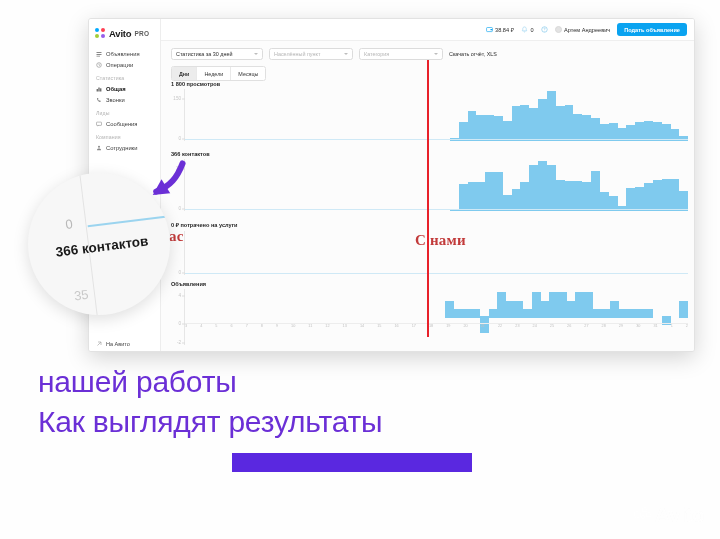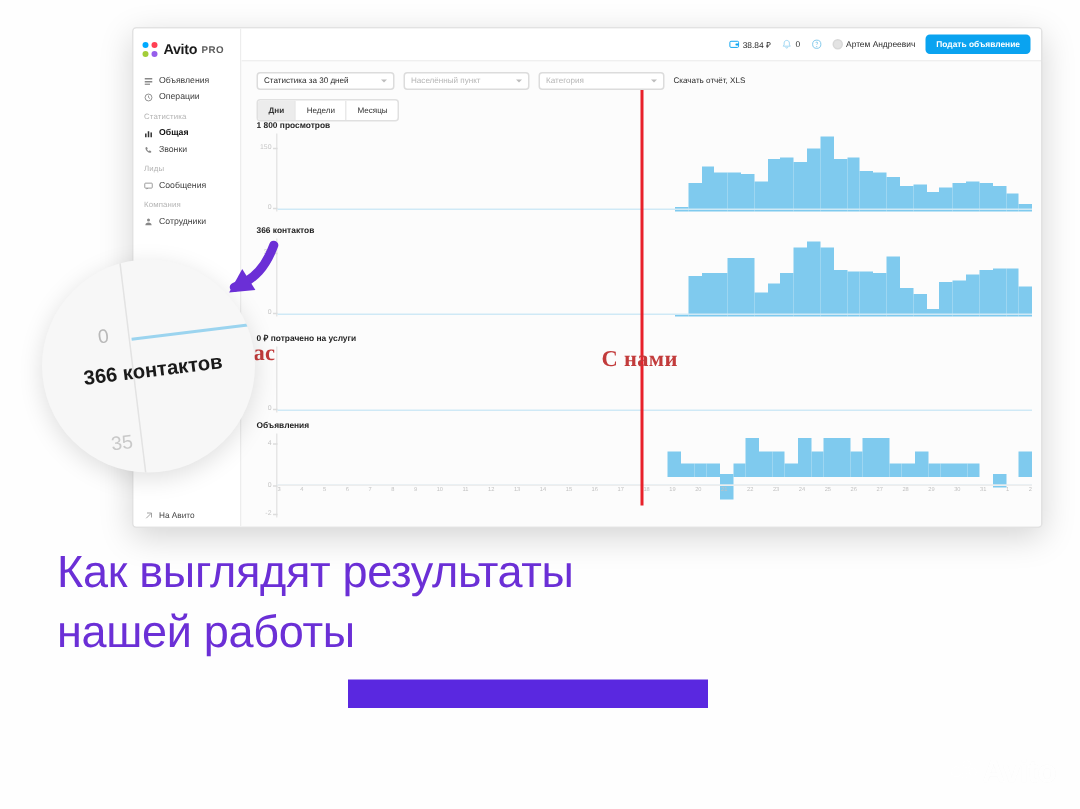--- a/index.html
+++ b/index.html
@@ -107,21 +107,21 @@
   
   .divider { position: absolute; top: 41px; bottom: 14px; left: 266px; width: 1.6px; background: #e8212a; z-index: 6; }
 
   
   .ov-label {
     position: absolute; z-index: 7;
     font-family: "Liberation Serif", serif; font-weight: 700;
     color: #c23b3b; font-size: 15px; letter-spacing: .2px;
   }
   .ov-bez { left: 133px; top: 228px; }
-  .ov-snami { left: 401px; top: 232px; }
+  .ov-snami { left: 415px; top: 232px; }
 
   
   .mag {
     position: absolute; left: 28px; top: 173px; width: 142px; height: 142px;
     border-radius: 50%; background: #f7f7f7;
     box-shadow: 0 4px 16px rgba(0,0,0,.13);
     overflow: hidden; z-index: 8;
   }
   .mag-inner { position: absolute; inset: 0; transform: rotate(-7deg); }
   .mag-vline { position: absolute; left: 60px; top: 0; bottom: 0; width: 1px; background: #e3e3e3; }
@@ -635,22 +635,22 @@
     </div>
     <div class="mag-text">366 контактов</div>
   </div>
 
   <svg class="arrow" viewBox="0 0 48 48">
     <path d="M44 4 C38 20 30 30 14 36" stroke="#6b2fd6" stroke-width="7" fill="none" stroke-linecap="round"></path>
     <path d="M20 22 L10 40 L30 38 Z" fill="#6b2fd6"></path>
   </svg>
 
   <div class="headline">
+    <div>нашей работы</div>
     <div>Как выглядят результаты</div>
-    <div>нашей работы</div>
   </div>
   <div class="purple-bar"></div>
 
   <div class="wm">
     <span class="wm-mark">
       <i class="wm-d1"></i>
         <i class="wm-d2"></i>
         <i class="wm-d3"></i>
         <i class="wm-d4"></i>
     </span>

